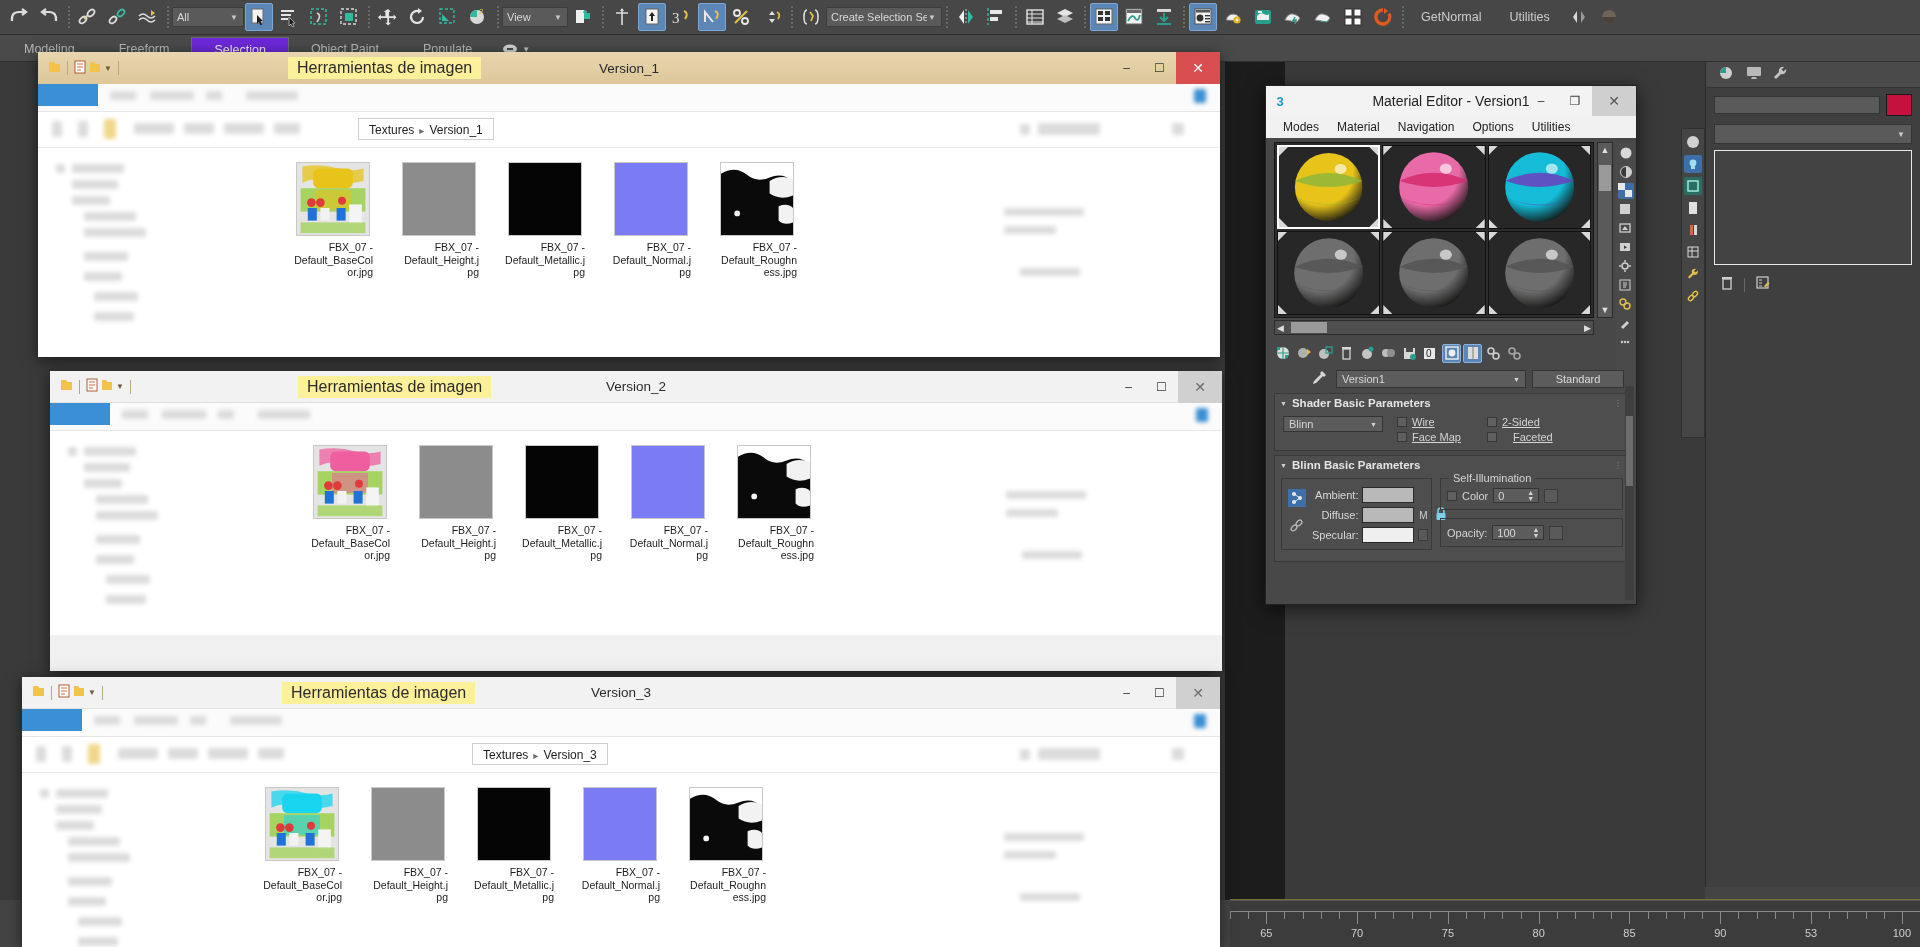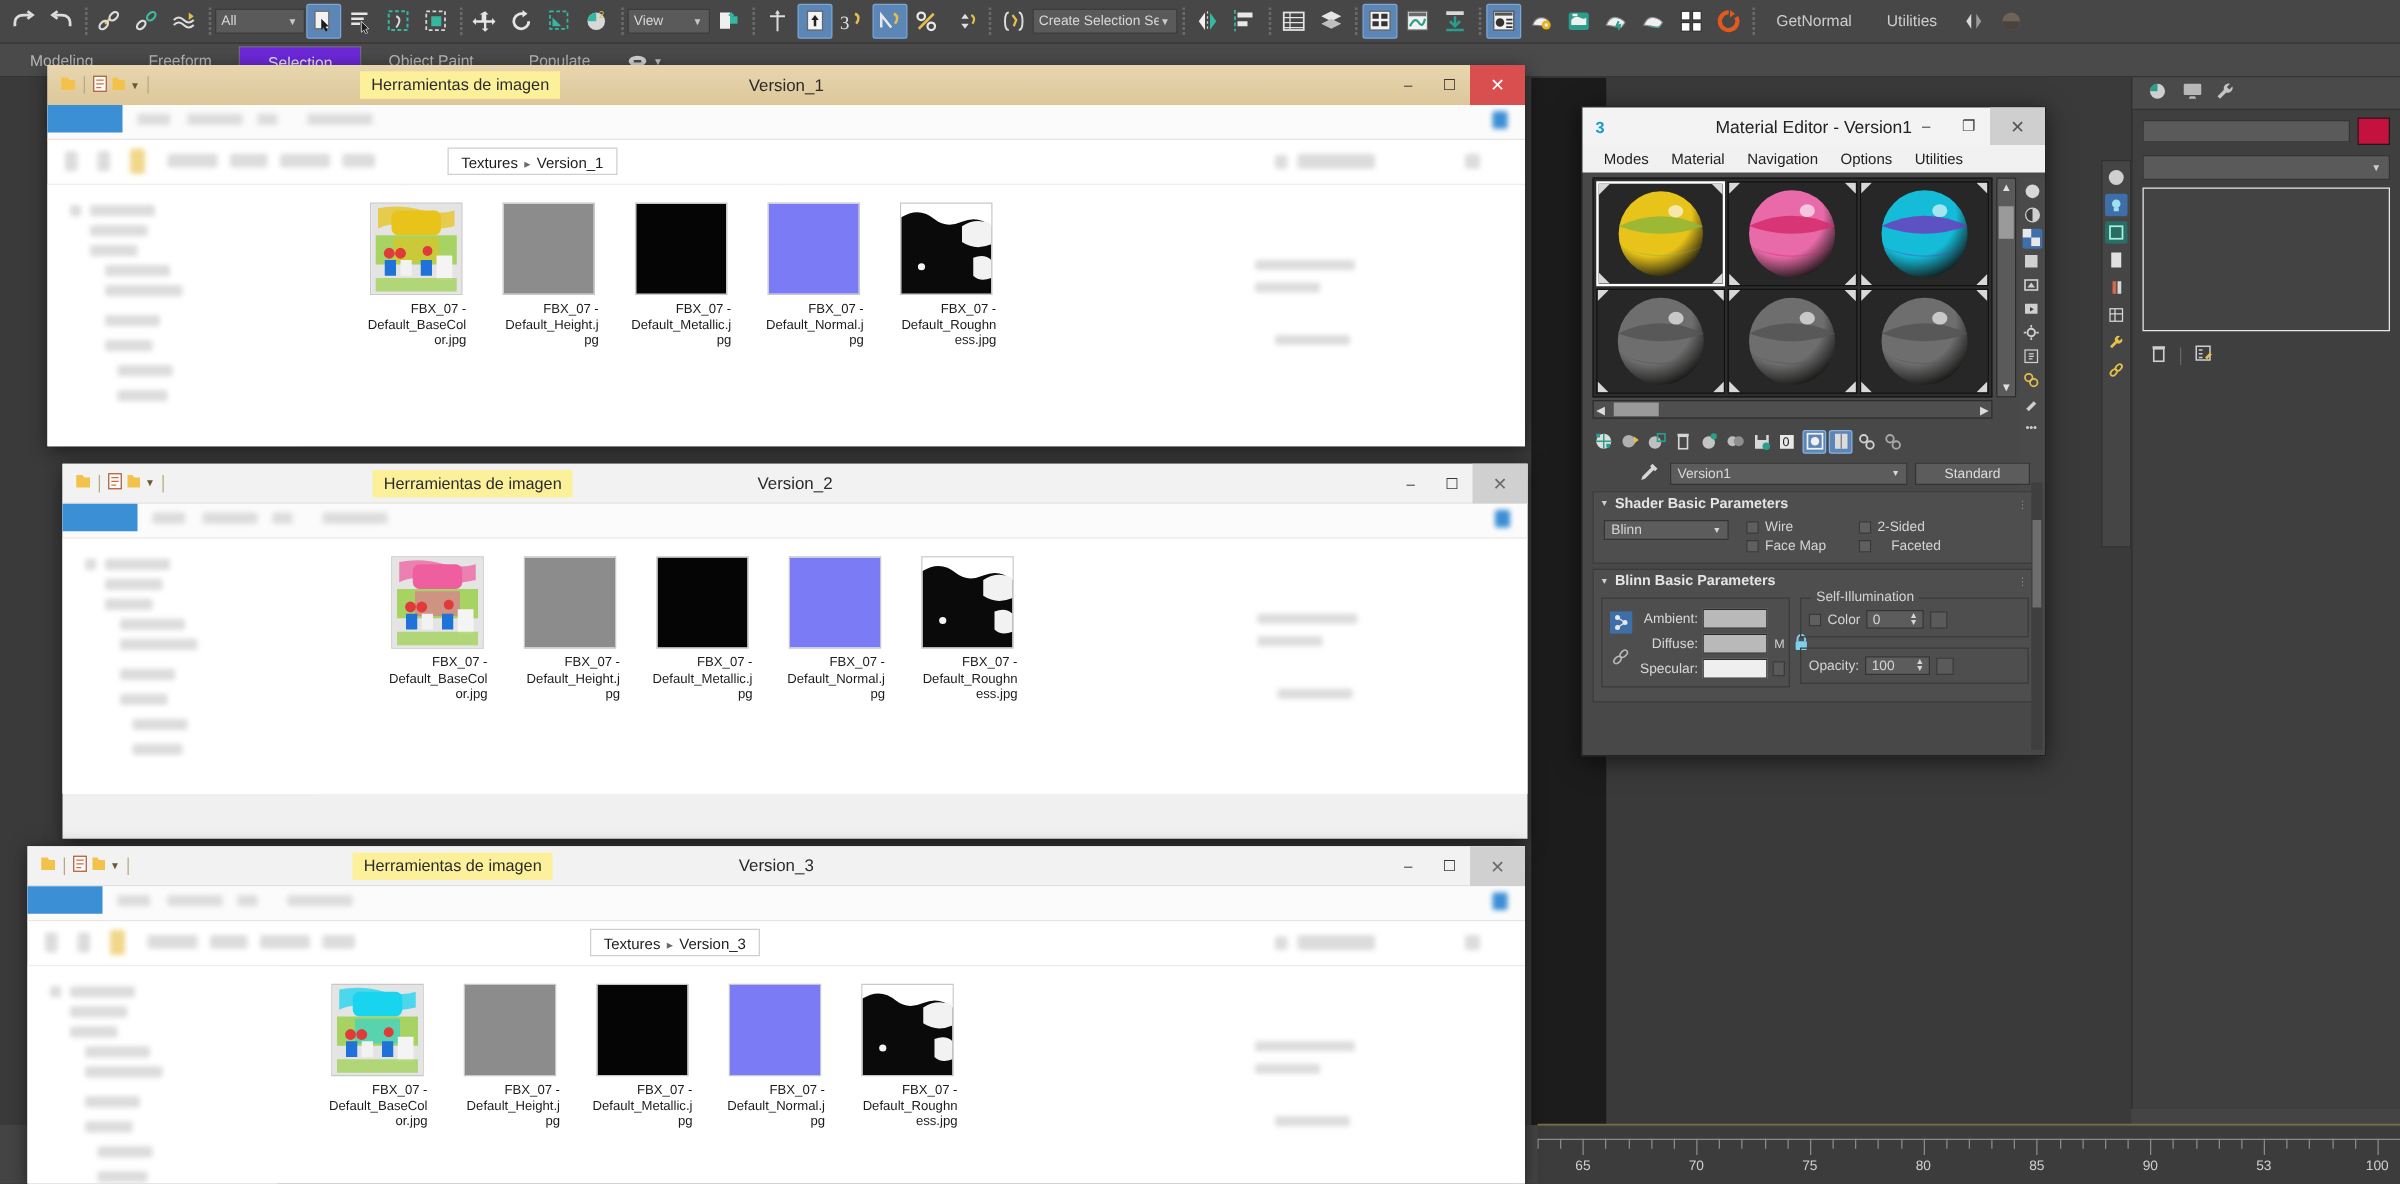--- a/index.html
+++ b/index.html
@@ -90,21 +90,21 @@
 
   
   .exwin { position:absolute; background:#f0f0f0; box-shadow:0 3px 14px rgba(0,0,0,.55); }
   .extitle { height:32px; display:flex; align-items:center; position:relative; }
   .extitle.active { background:linear-gradient(to bottom,#e8d6ae,#ddc79a); }
   .extitle.inactive { background:#f2f2f2; border-bottom:1px solid #e0e0e0; }
   .qat { display:flex; align-items:center; gap:3px; padding-left:10px; }
   .qsep { width:1px;height:14px;background:#b9a87f;margin:0 3px; }
   .ribtag {
     position:absolute; height:22px; line-height:22px; padding:0 9px;
-    background:#fcf09a; font-size:13px; color:#2b2b2b; top:5px;
+    background:#fcf09a; font-size:16px; color:#2b2b2b; top:5px;
     white-space:nowrap;
   }
   .wtitle { position:absolute; left:0; right:0; text-align:center; font-size:13.5px; color:#2a2a2a; }
   .wctl { position:absolute; right:0; top:0; height:32px; display:flex; align-items:stretch; }
   .wbtn { width:33px; display:flex; align-items:center; justify-content:center; font-size:12px; color:#3a3a3a;}
   .wbtn.close { width:44px; background:#d94f4f; color:#fff; font-size:14px;}
   .wbtn.close.grey { background:#d0d0d0; color:#6a6a6a; }
 
   
   .exribbon { height:28px; background:#fbfbfb; position:relative; border-bottom:1px solid #e6e6e6;}
@@ -907,21 +907,21 @@
     <div class="rolhdr">
       <span class="tri">▼</span>
       <span class="ht">Shader Basic Parameters</span>
       <span class="grip">⋮</span>
     </div>
     <div style="display:flex;align-items:flex-start;padding:4px 8px;gap:14px;">
       <div class="minibtn" style="width:100px;justify-content:space-between">
         <span>Blinn</span>
         <span style="font-size:7px">▼</span>
       </div>
-      <div style="display:grid;grid-template-columns:auto auto;gap:3px 26px;">
+      <div style="display:grid;grid-template-columns:auto auto;gap:3px 26px;text-decoration:underline;">
         <label style="display:flex;align-items:center;gap:5px">
           <span class="chk"></span>
           <span class="cklab">Wire</span>
         </label>
         <label style="display:flex;align-items:center;gap:5px">
           <span class="chk"></span>
           <span class="cklab">2-Sided</span>
         </label>
         <label style="display:flex;align-items:center;gap:5px">
           <span class="chk"></span>

